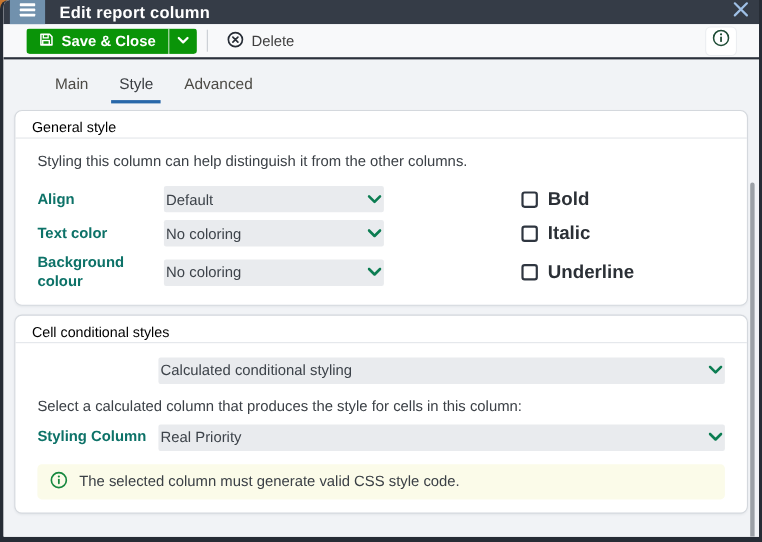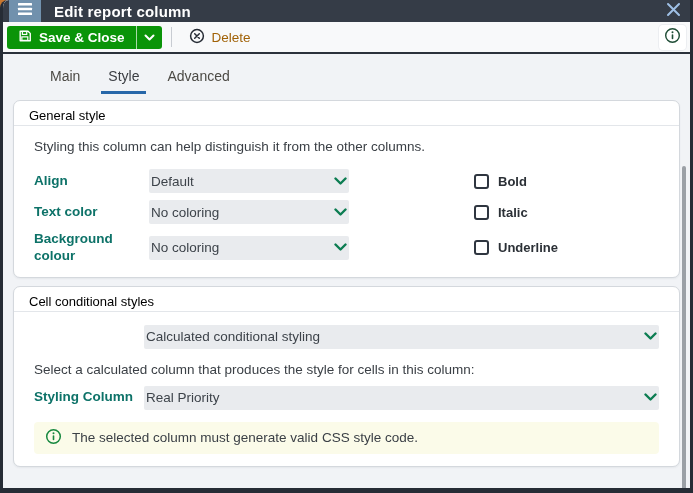--- a/index.html
+++ b/index.html
@@ -12,44 +12,44 @@
     border-top-left-radius:8px;
     overflow:hidden; background:#f1f3f6;
     display:flex; flex-direction:column;
   }
   
   .titlebar { height:22px; background:#353c47; display:flex; align-items:center; flex:0 0 auto; padding-left:6px; border-top-left-radius:6px; }
   .menu-btn { width:32px; height:27px; background:#7191ad; border-radius:2px; display:flex; align-items:center; justify-content:center; cursor:pointer; }
   .title { color:#ffffff; font-size:15px; font-weight:600; letter-spacing:.2px; margin-left:13px; flex:1; }
   .close-btn { width:34px; height:100%; display:flex; align-items:center; justify-content:center; cursor:pointer; }
   
-  .toolbar { height:32px; background:#f8f9fa; border-bottom:2px solid #2b313b; display:flex; align-items:center; padding:0 4px; flex:0 0 auto; }
+  .toolbar { height:32px; background:#f8f9fa; border-bottom:2px solid #2b313b; display:flex; align-items:center; padding:0 21px; flex:0 0 auto; }
   .split-btn { display:inline-flex; height:23px; border-radius:3px; overflow:hidden; }
   .split-main { display:flex; align-items:center; gap:7px; background:#0a9408; color:#fff; font-size:13.5px; font-weight:600; padding:0 11px; cursor:pointer; }
   .split-caret { display:flex; align-items:center; justify-content:center; width:26px; background:#0a9408; border-left:1px solid rgba(255,255,255,.65); cursor:pointer; }
   .tb-divider { width:1px; height:20px; background:#c8ccd2; margin:0 9px; }
-  .tb-btn { display:flex; align-items:center; gap:7px; font-size:13.5px; color:#a16207; padding:3px 8px; border-radius:3px; cursor:pointer; }
+  .tb-btn { display:flex; align-items:center; gap:7px; font-size:13.5px; color:#404040; padding:3px 8px; border-radius:3px; cursor:pointer; }
   .tb-spacer { flex:1; }
   .info-btn { width:27px; height:25px; background:#ffffff; border-radius:4px; display:flex; align-items:center; justify-content:center; cursor:pointer; box-shadow:0 0 0 1px #eceef1; }
   
   .content { flex:1; padding:5px 10px 8px 10px; position:relative; overflow:hidden; }
   .tabs { display:flex; gap:14px; margin:4px 0 6px 30px; }
   .tab { font-size:14px; color:#4c4a45; padding:5px 7px 7px 7px; cursor:pointer; border-bottom:3px solid transparent; }
   .tab.active { color:#3b3e43; border-bottom-color:#2767a9; }
   .panel { background:#ffffff; border:1px solid #d4d8dd; border-radius:7px; margin-bottom:8px; box-shadow:0 1px 2px rgba(40,50,60,.06); }
   .panel-header { padding:7px 15px 2px 15px; font-size:13px; color:#000000; border-bottom:1px solid #e3e6ea; }
   .panel-body { padding:13px 20px 12px 20px; }
   .desc { font-size:13.5px; color:#3b4046; margin-bottom:15px; }
   .field-grid { display:grid; grid-template-columns:115px 200px 125px auto; align-items:center; row-gap:7px; }
   .f-label { font-size:13.5px; font-weight:700; color:#0d7268; line-height:1.25; padding-right:8px; }
   .select { background:#e9ebee; border-radius:2px; height:24px; display:flex; align-items:center; justify-content:space-between; padding:0 2px; font-size:13.5px; color:#3d434a; cursor:pointer; }
   .select.wide { flex:1; }
   .chk-wrap { display:flex; align-items:center; gap:9px; cursor:pointer; }
   .chk-box { width:15px; height:15px; border:2px solid #2f3640; border-radius:3px; background:#fff; }
-  .chk-label { font-size:13px; font-weight:700; color:#2b3036; }
+  .chk-label { font-size:17px; font-weight:700; color:#2b3036; }
   .row-wide { display:flex; margin:0 0 13px 110px; }
   .row-field { display:flex; align-items:center; margin-top:9px; }
   .row-field .f-label { width:110px; flex:0 0 auto; }
   .note { display:flex; align-items:center; gap:10px; background:#fbfbe9; border-radius:4px; padding:6px 11px; margin-top:12px; font-size:13.5px; color:#3b4046; }
   .scrollbar { position:absolute; top:112px; right:4px; width:4px; height:370px; background:#9ba0a6; border-radius:2px; }
 </style>
 </head>
 <body>
 
 <div class="stage">

